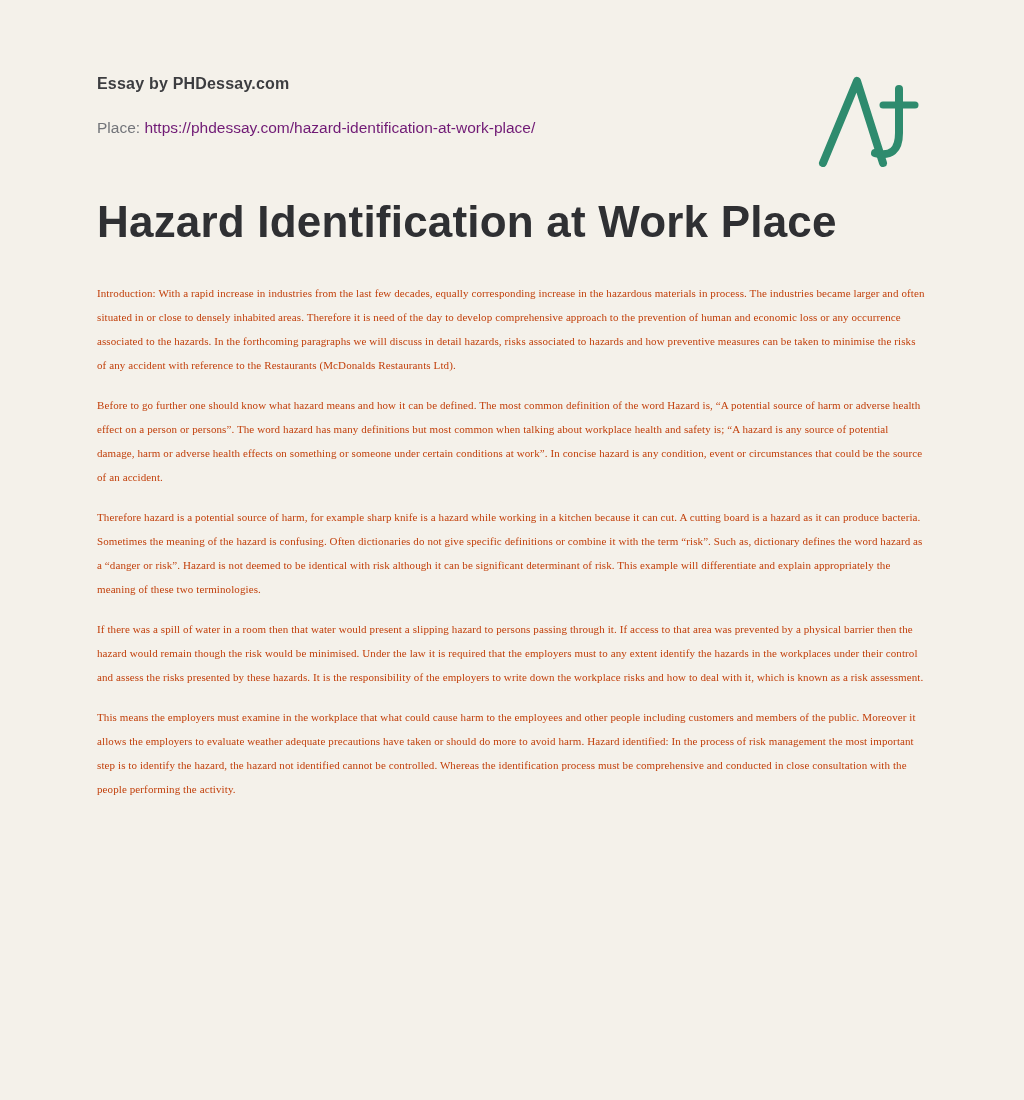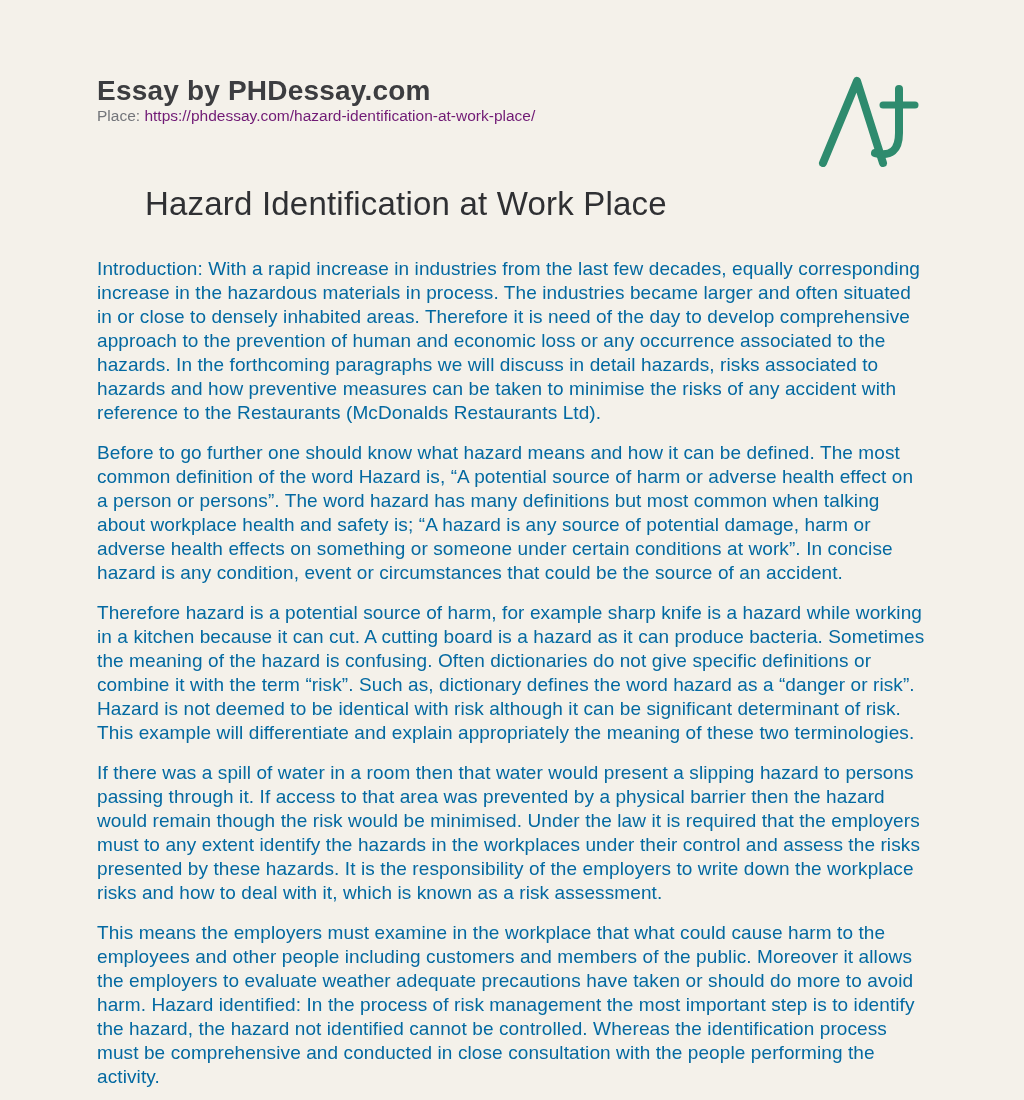--- a/index.html
+++ b/index.html
@@ -22,24 +22,25 @@
     height: 1100px;
     padding: 75px 97px 0 97px;
   }
 
   .header {
     position: relative;
     margin-bottom: 60px;
   }
 
   .site-title {
-    font-size: 28px;
+    font-size: 16px;
     font-weight: bold;
     color: #3c3d40;
     letter-spacing: 0.2px;
+    margin-bottom: 26px;
   }
 
   .source-line {
     font-size: 15.5px;
     color: #73757a;
   }
 
   .source-line a {
     color: #701a75;
     text-decoration: none;
@@ -47,34 +48,34 @@
 
   .logo {
     position: absolute;
     top: 0;
     right: 0;
     width: 110px;
     height: 92px;
   }
 
   .article-title {
-    font-size: 33px;
-    font-weight: 400;
+    font-size: 44px;
+    font-weight: 700;
     color: #2f3033;
     letter-spacing: 0.2px;
     margin-bottom: 34px;
-    margin-left: 48px;
   }
 
   .article-body p {
-    font-size: 19px;
+    font-size: 11px;
     line-height: 24px;
-    color: #0369a1;
+    color: #c2410c;
     margin-bottom: 16px;
     letter-spacing: 0.1px;
+    font-family: Liberation Serif, serif;
   }
 </style>
 </head>
 <body>
 
 <div class="page">
 
   <div class="header">
     <div class="site-title">Essay by PHDessay.com</div>
 

